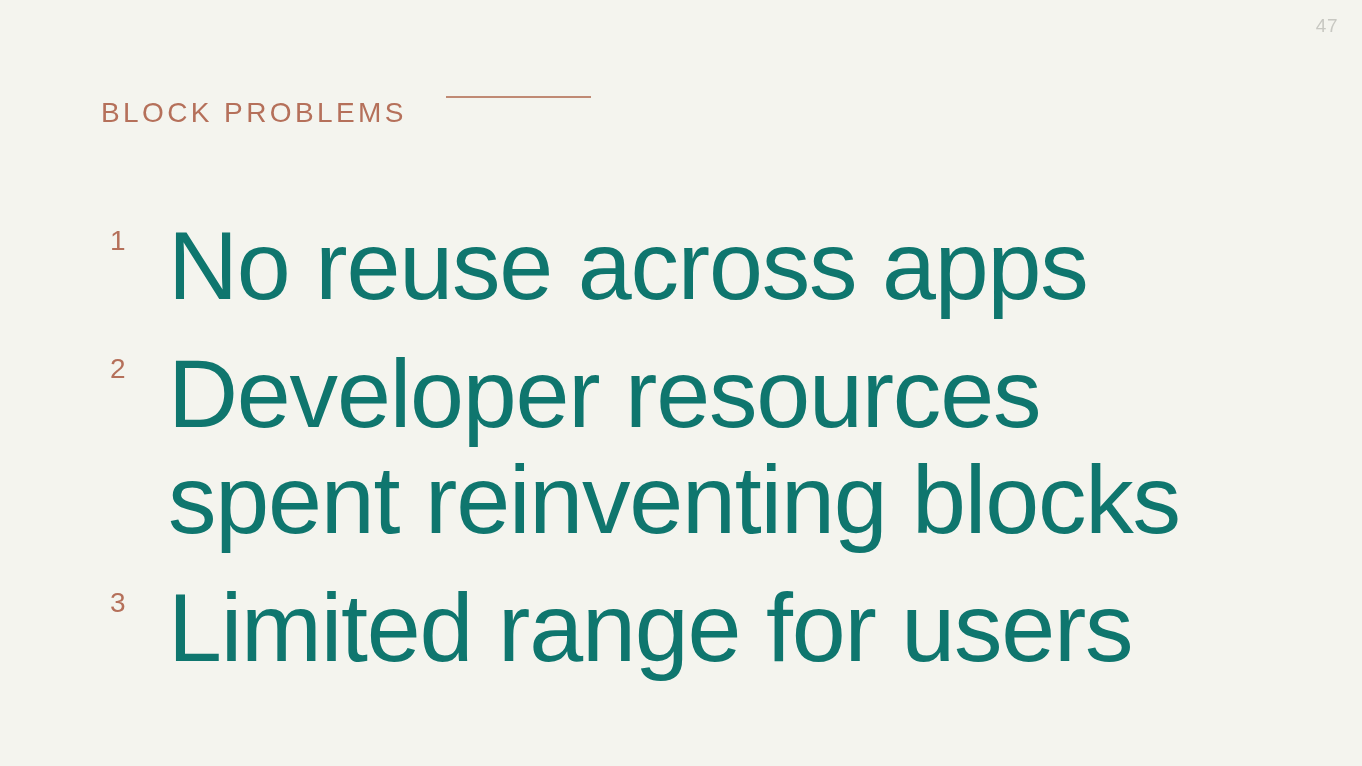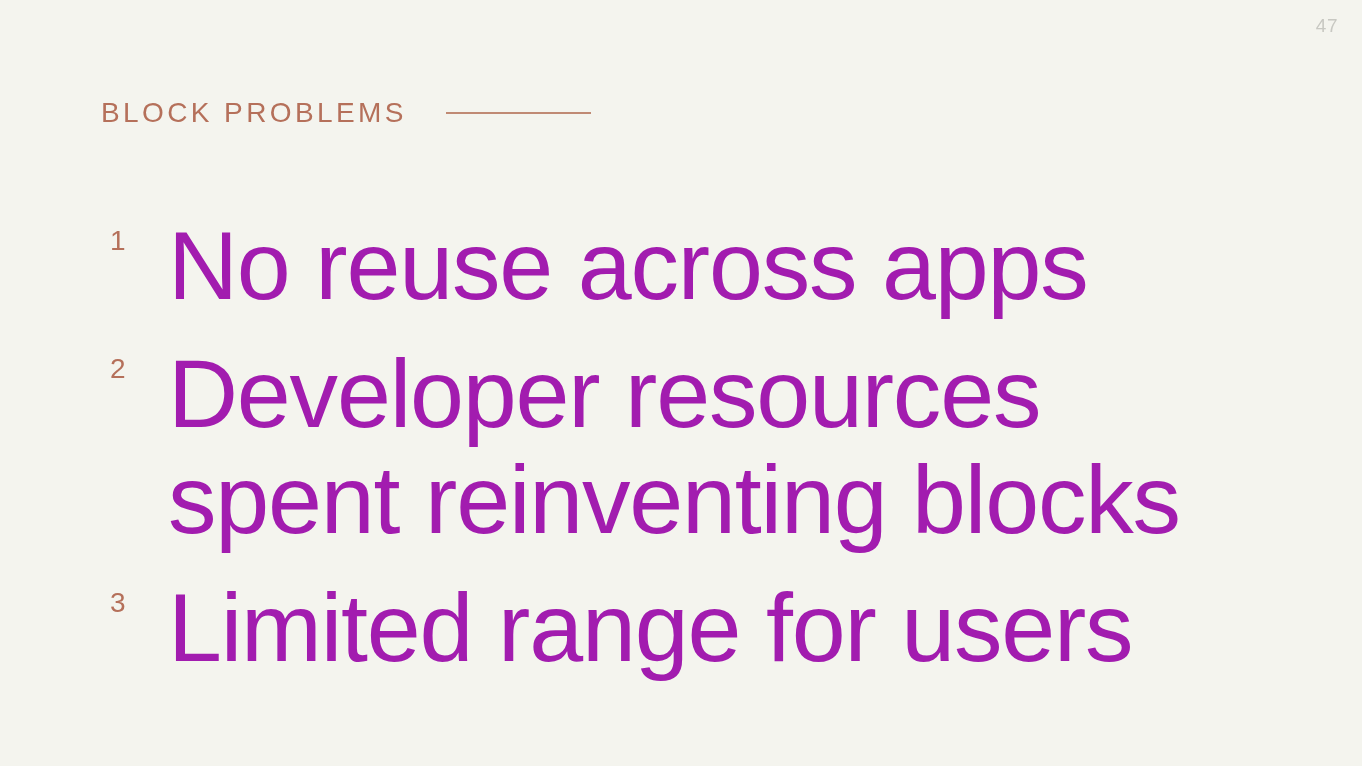--- a/index.html
+++ b/index.html
@@ -35,21 +35,21 @@
     color: #c8c8c2;
     font-weight: 400;
   }
 
   
   .eyebrow {
     position: absolute;
     left: 101px;
     top: 96px;
     display: flex;
-    align-items: center;
+    align-items: flex-start;
     height: 34px;
   }
 
   .eyebrow-label {
     font-size: 28px;
     line-height: 34px;
     letter-spacing: 3.4px;
     color: #b5705a;
     font-weight: 400;
     white-space: nowrap;
@@ -87,21 +87,21 @@
     top: 14px;
     font-size: 28px;
     line-height: 1;
     color: #b5705a;
     font-weight: 400;
   }
 
   .point-text {
     font-size: 97px;
     line-height: 106px;
-    color: #a21caf;
+    color: #0f766e;
     font-weight: 300;
     letter-spacing: -1.2px;
     white-space: pre-line;
   }
 </style>
 </head>
 <body>
 
 <div class="slide">
 

